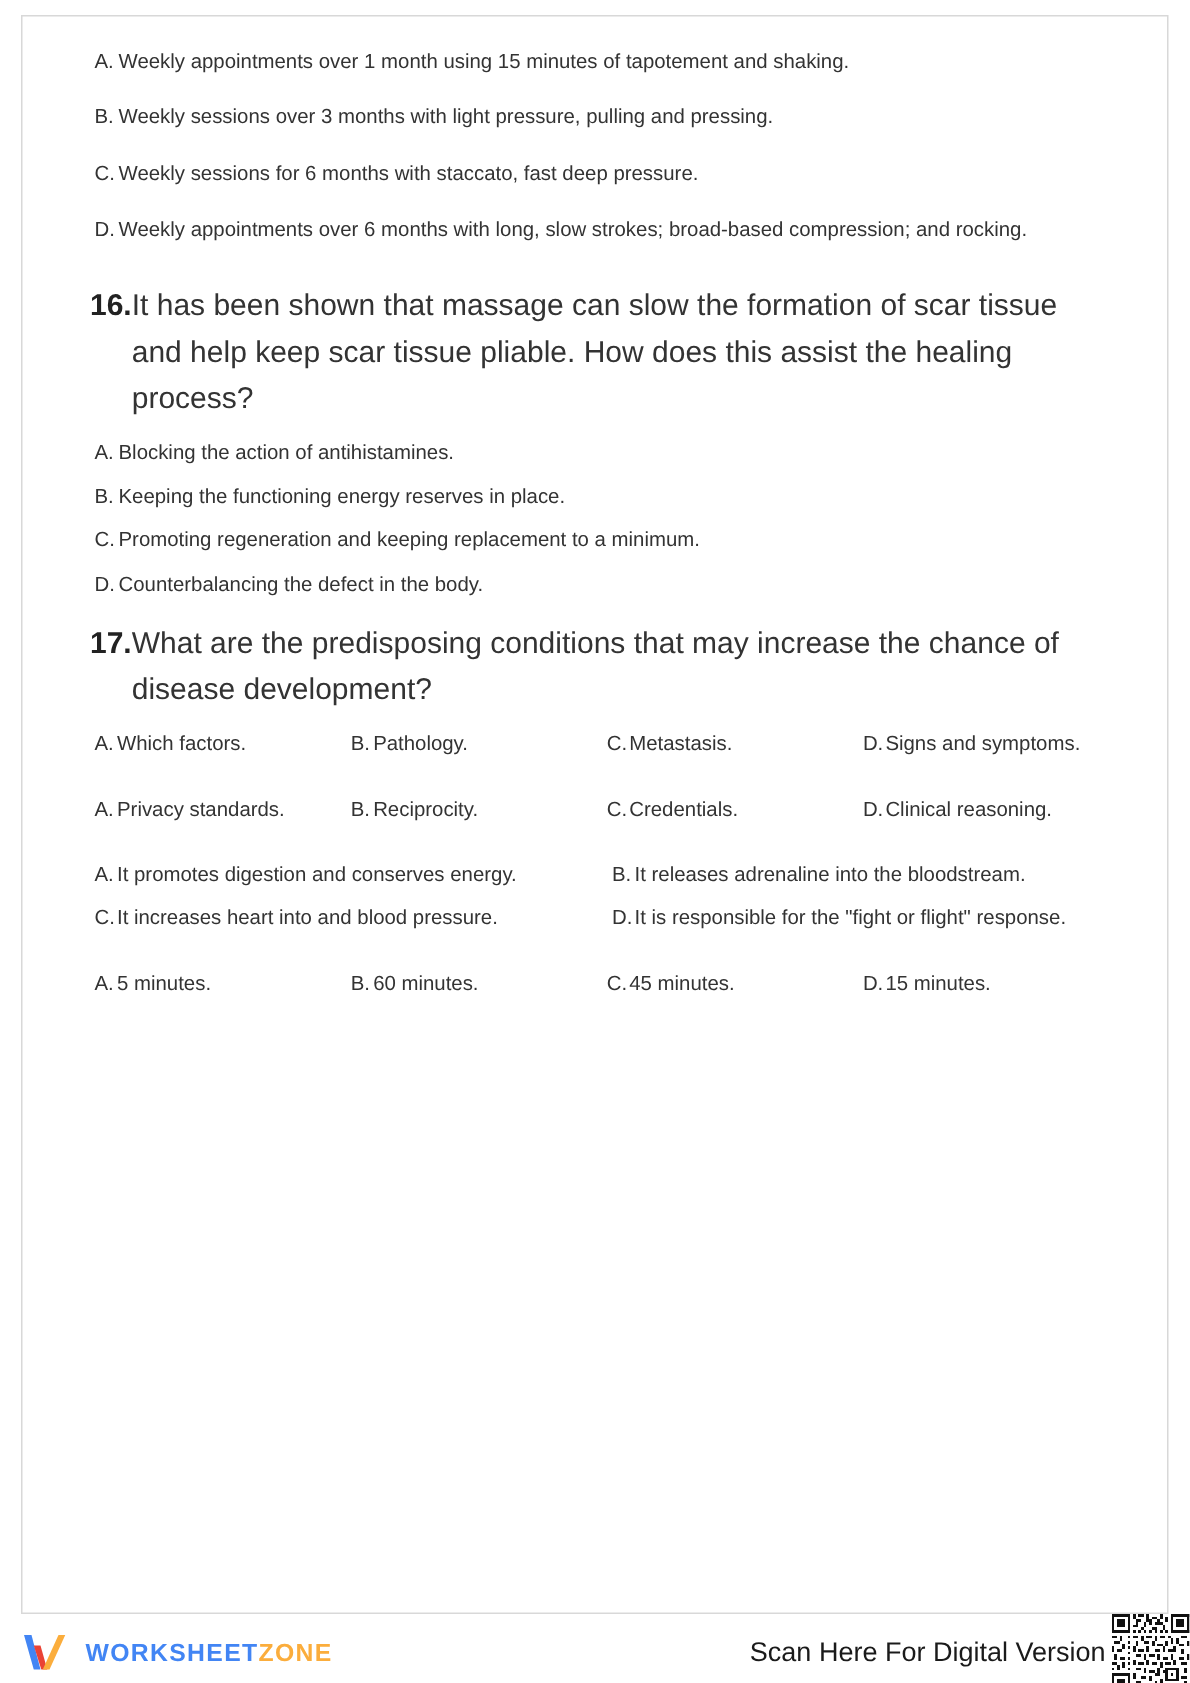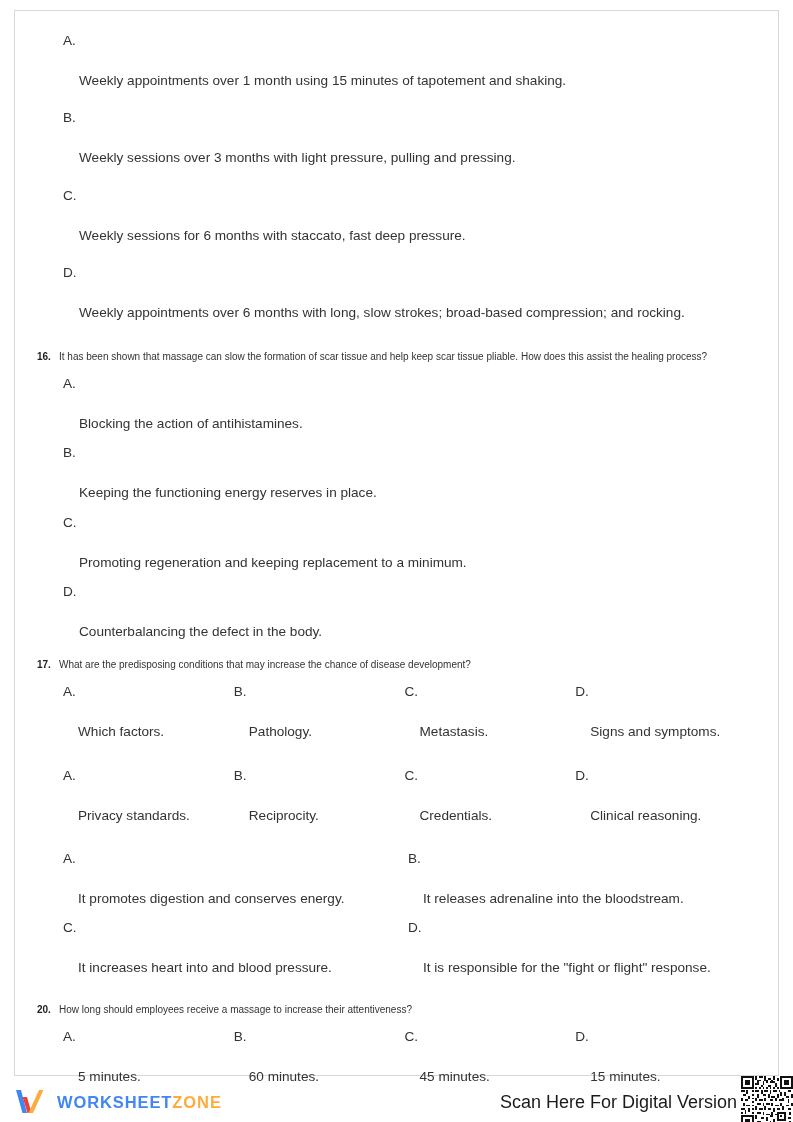--- a/index.html
+++ b/index.html
@@ -30,23 +30,24 @@
   .page-inner {
     padding: 14px 18px 0 18px;
   }
 
   
   .qblock { margin-bottom: 14px; }
 
   .qline {
     display: flex;
     align-items: flex-start;
-    font-size: 10px;
+    font-size: 20px;
     line-height: 1.55;
     margin-bottom: 10px;
+    margin-left: 23px;
   }
   .qnum {
     flex: 0 0 26px;
     font-weight: bold;
     color: #222;
     text-align: left;
     padding-left: 4px;
     box-sizing: border-box;
   }
   .qtext {
@@ -61,21 +62,21 @@
     display: flex;
     align-items: flex-start;
     font-size: 13.6px;
     line-height: 1.5;
     margin-bottom: 9px;
     padding-left: 30px;
   }
   .opt-letter {
     flex: 0 0 16px;
   }
-  .opt-body { flex: 1 1 auto; margin-top: 40px; }
+  .opt-body { flex: 1 1 auto; }
 
   
   .opts-grid {
     display: flex;
     flex-wrap: wrap;
     padding-left: 30px;
     margin: 0;
   }
   .opts-grid .cell {
     display: flex;
@@ -256,24 +257,20 @@
               <span class="opt-letter">C.</span>
               <span class="opt-body">It increases heart into and blood pressure.</span>
             </div>
             <div class="cell">
               <span class="opt-letter">D.</span>
               <span class="opt-body">It is responsible for the "fight or flight" response.</span>
             </div>
           </div>
         </div>
         <div class="qblock q-tight">
-          <div class="qline">
-            <span class="qnum">20.</span>
-            <span class="qtext"><span>How long should employees receive a massage to increase their attentiveness?</span></span>
-          </div>
           <div class="opts-grid cols-4">
             <div class="cell">
               <span class="opt-letter">A.</span>
               <span class="opt-body">5 minutes.</span>
             </div>
             <div class="cell">
               <span class="opt-letter">B.</span>
               <span class="opt-body">60 minutes.</span>
             </div>
             <div class="cell">

